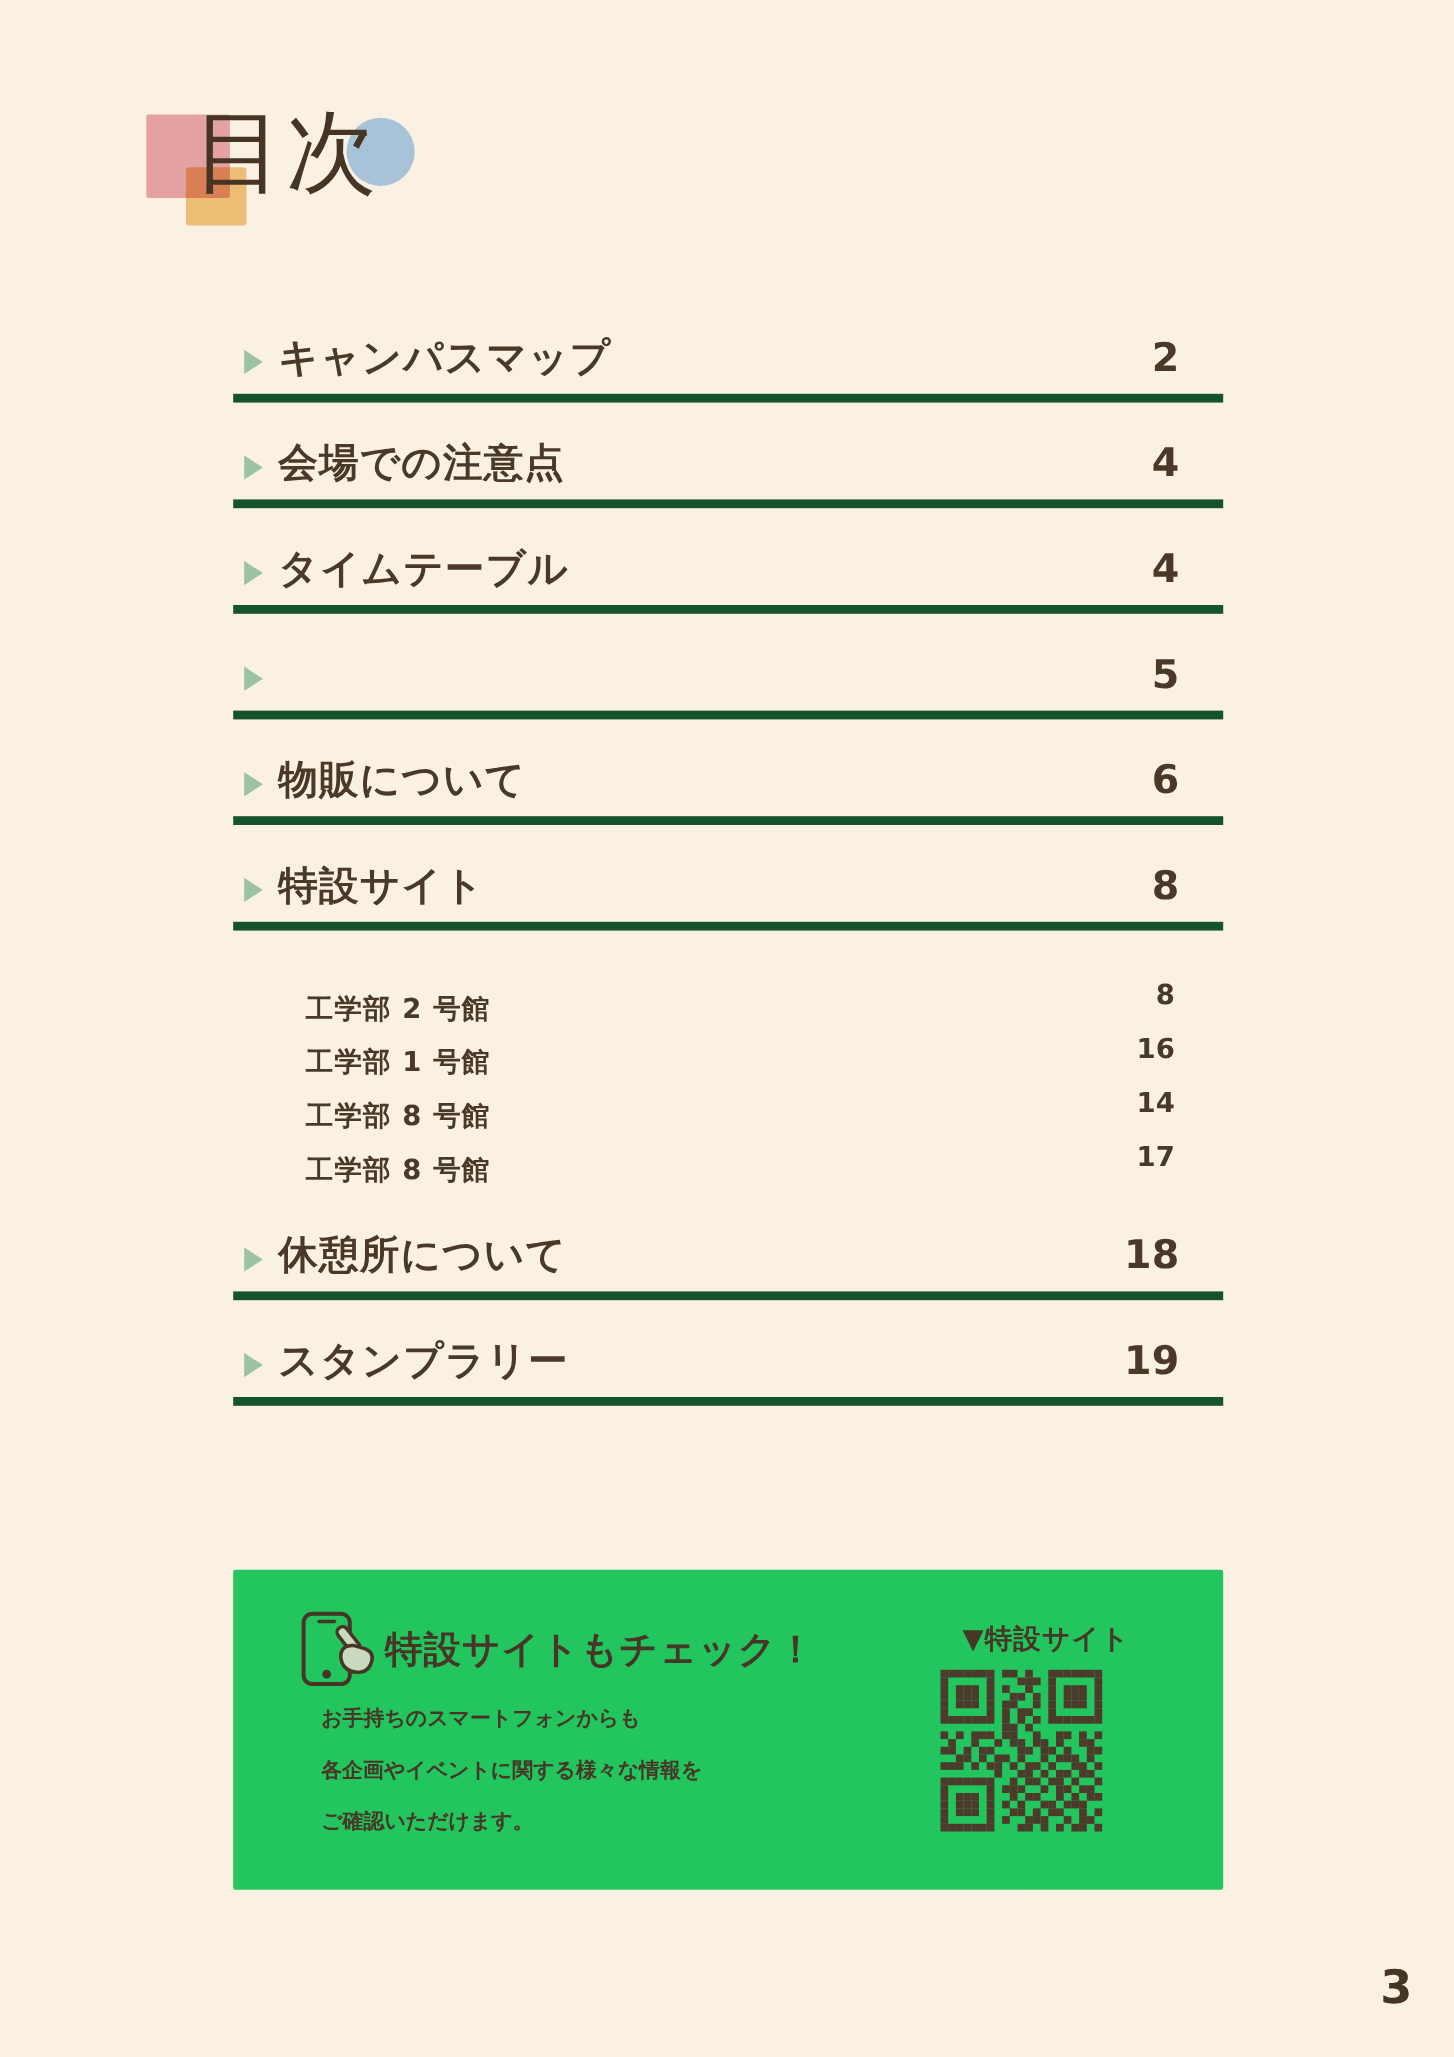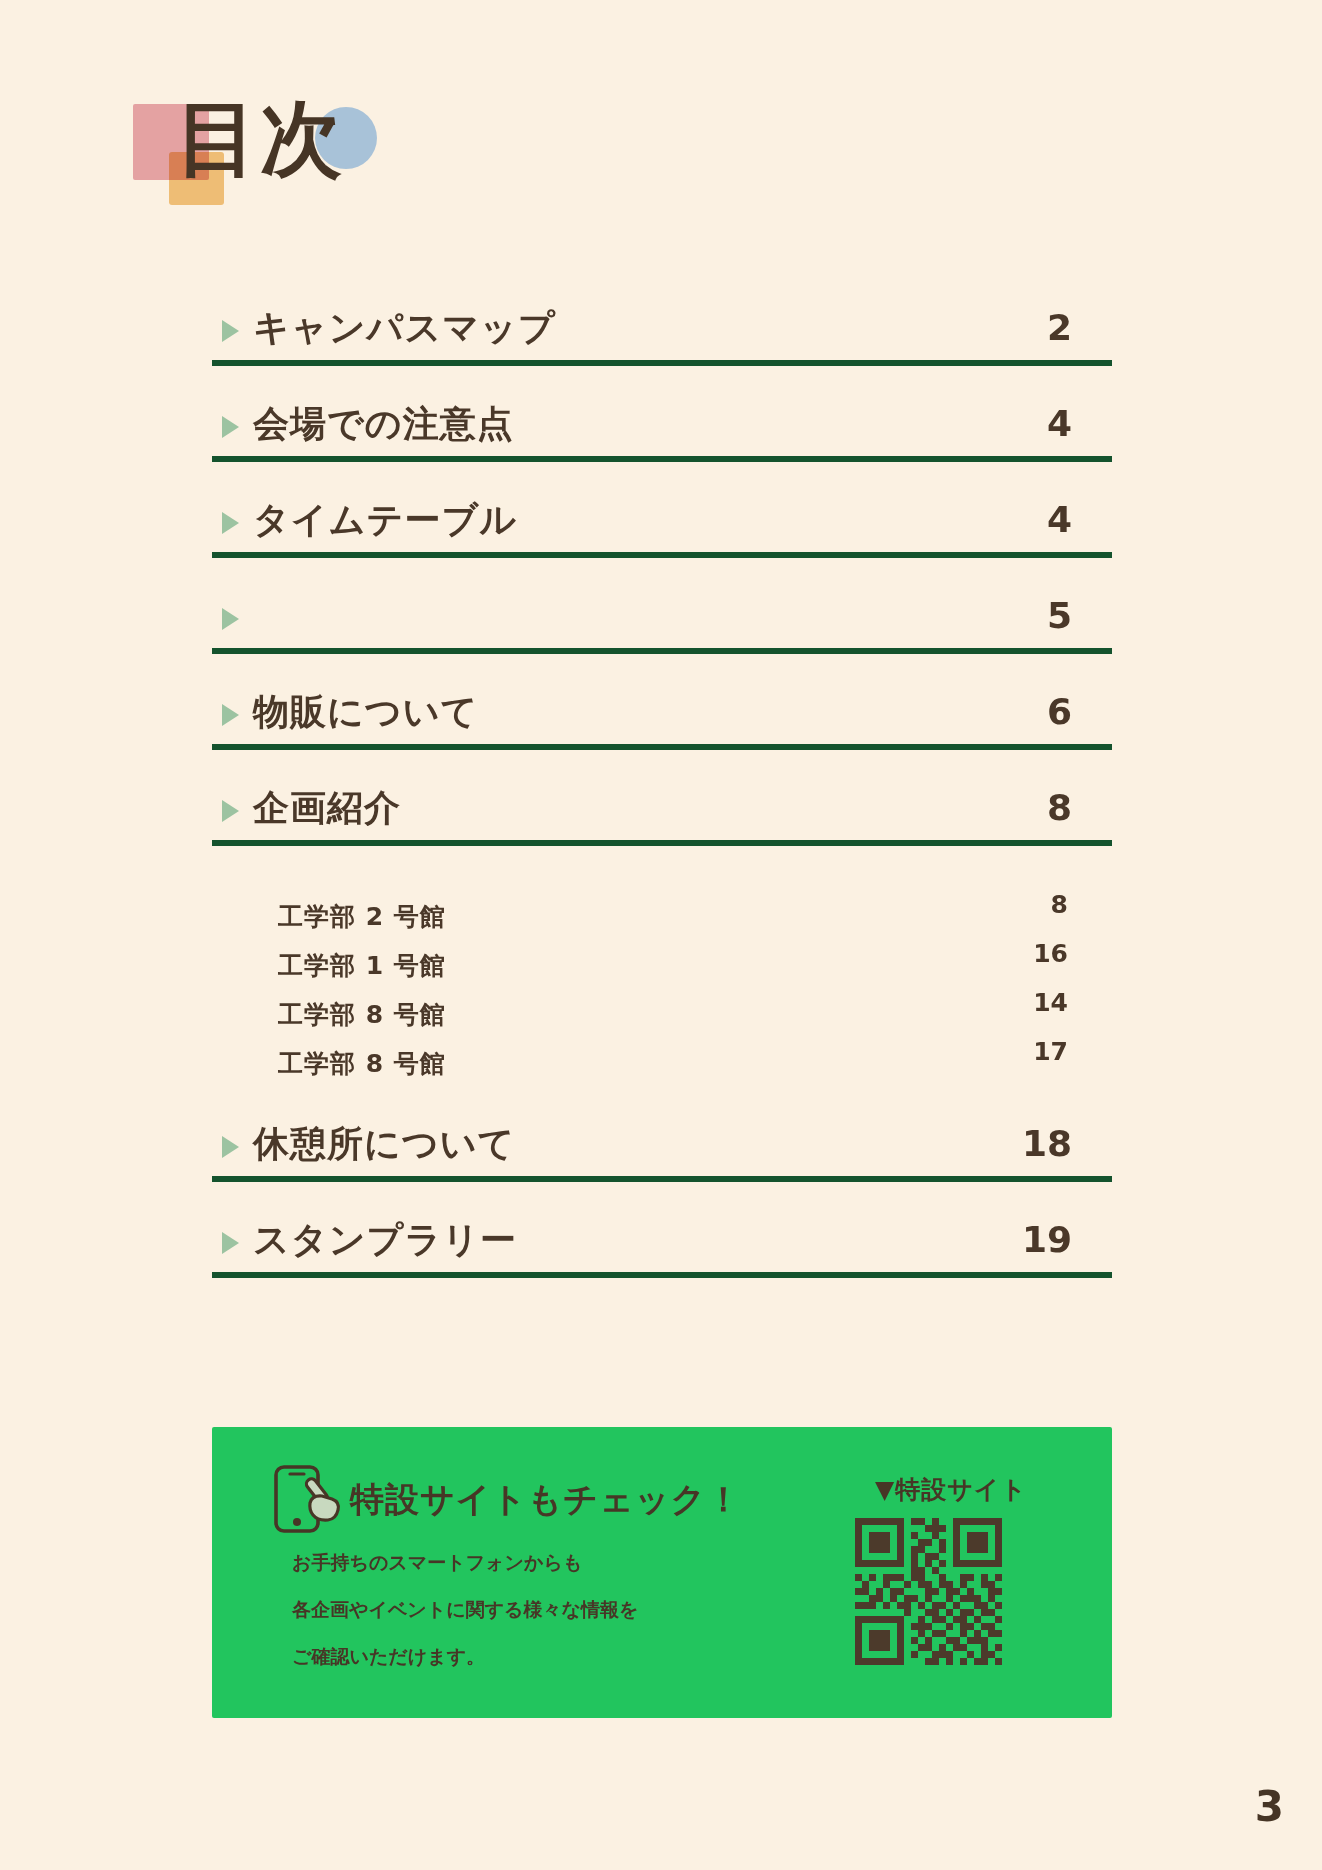--- a/index.html
+++ b/index.html
@@ -8,29 +8,29 @@
     position:relative; width:1322px; height:1870px; margin:0 auto;
     background:#FBF1E2; overflow:hidden; color:#4A3829;
   }
 
   
   .title-block{position:absolute; left:0; top:0; width:420px; height:240px;}
   .deco-square-pink{position:absolute; left:133px; top:104px; width:76px; height:76px; background:#E4A2A2; border-radius:2px;}
   .deco-square-yellow{position:absolute; left:169px; top:152px; width:55px; height:53px; background:#F0BE6E; opacity:.85; mix-blend-mode:multiply; border-radius:3px;}
   .deco-circle-blue{position:absolute; left:315px; top:107px; width:62px; height:62px; background:#A8C2D8; border-radius:50%;}
   .title-text{
-    position:absolute; left:176px; top:98px; font-size:82px; font-weight:700;
+    position:absolute; left:176px; top:98px; font-size:82px; font-weight:400;
     letter-spacing:2px; color:#463525; line-height:1; white-space:nowrap;
   }
 
   
   .toc{position:absolute; left:212px; top:270px; width:900px;}
   .toc-row{
     box-sizing:border-box; height:96px; display:flex; align-items:flex-end;
-    padding-bottom:12px; border-bottom:6px solid #14532d;
+    padding-bottom:12px; border-bottom:8px solid #14532d;
   }
   .tri{
     width:0; height:0; border-left:17px solid #9CC3A1;
     border-top:11px solid transparent; border-bottom:11px solid transparent;
     margin:0 14px 6px 10px; flex:0 0 auto;
   }
   .toc-label{font-size:36px; font-weight:700; letter-spacing:1px; line-height:1; padding-bottom:2px;}
   .toc-page{margin-left:auto; font-size:36px; font-weight:700; padding-right:40px; line-height:1; padding-bottom:2px;}
 
   .toc-sub{box-sizing:border-box; padding:34px 0 10px 0;}
@@ -99,21 +99,21 @@
     </div>
 
     <div class="toc-row">
       <span class="tri"></span>
       <span class="toc-label">物販について</span>
       <span class="toc-page">6</span>
     </div>
 
     <div class="toc-row">
       <span class="tri"></span>
-      <span class="toc-label">企画紹介</span>
+      <span class="toc-label">特設サイト</span>
       <span class="toc-page">8</span>
     </div>
 
     <div class="toc-sub">
       <div class="toc-sub-row">
         <span class="toc-sub-label">工学部 2 号館</span>
         <span class="toc-sub-page">8</span>
       </div>
       <div class="toc-sub-row">
         <span class="toc-sub-label">工学部 1 号館</span>

